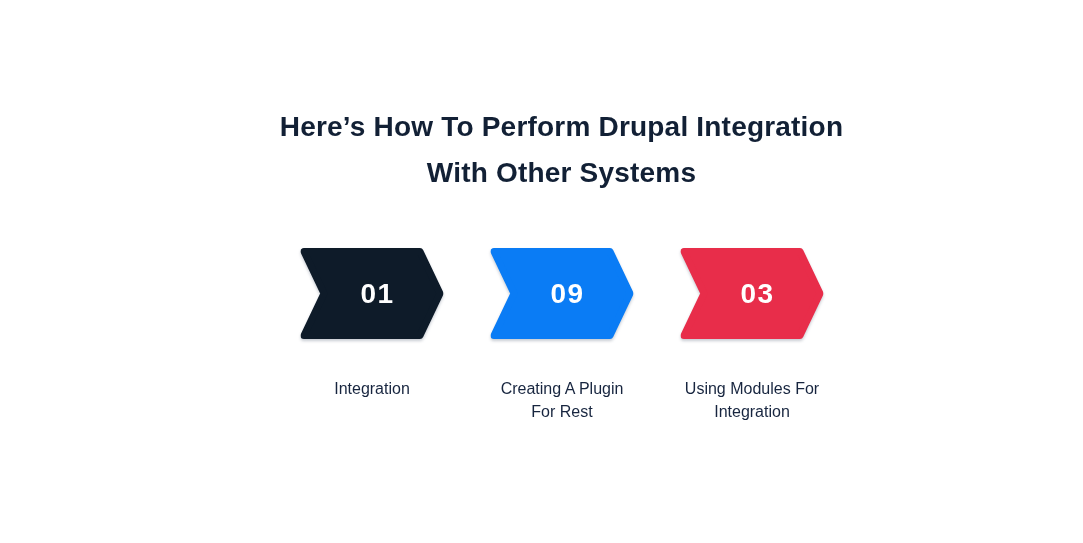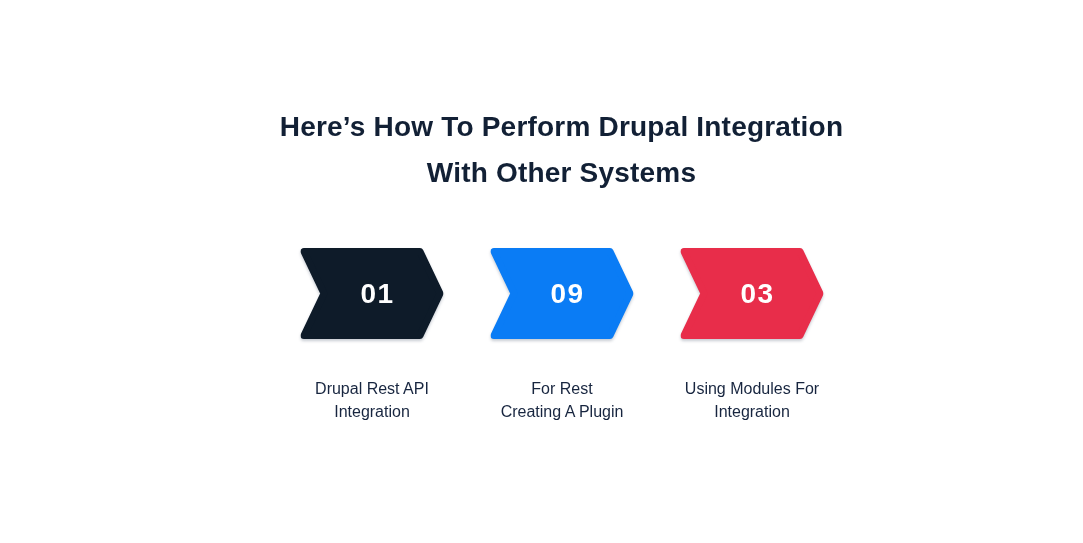--- a/index.html
+++ b/index.html
@@ -96,35 +96,34 @@
   <div class="steps">
 
     <div class="step" style="color: rgb(14, 27, 41);">
       <div class="arrow-wrap">
         <svg class="arrow" viewBox="0 0 143 91" aria-hidden="true">
           <polygon points="3.5,3.5 119.5,3.5 139.5,45.5 119.5,87.5 3.5,87.5 23.5,45.5" fill="currentColor" stroke="currentColor" stroke-width="7" stroke-linejoin="round"></polygon>
         </svg>
         <span class="step-number">01</span>
       </div>
       <div class="step-label">
-        <span>Drupal Rest API</span>
         <span>Integration</span>
       </div>
     </div>
 
     <div class="step" style="color: rgb(10, 124, 245);">
       <div class="arrow-wrap">
         <svg class="arrow" viewBox="0 0 143 91" aria-hidden="true">
           <polygon points="3.5,3.5 119.5,3.5 139.5,45.5 119.5,87.5 3.5,87.5 23.5,45.5" fill="currentColor" stroke="currentColor" stroke-width="7" stroke-linejoin="round"></polygon>
         </svg>
         <span class="step-number">09</span>
       </div>
       <div class="step-label">
+        <span>Creating A Plugin</span>
         <span>For Rest</span>
-        <span>Creating A Plugin</span>
       </div>
     </div>
 
     <div class="step" style="color: rgb(232, 45, 74);">
       <div class="arrow-wrap">
         <svg class="arrow" viewBox="0 0 143 91" aria-hidden="true">
           <polygon points="3.5,3.5 119.5,3.5 139.5,45.5 119.5,87.5 3.5,87.5 23.5,45.5" fill="currentColor" stroke="currentColor" stroke-width="7" stroke-linejoin="round"></polygon>
         </svg>
         <span class="step-number">03</span>
       </div>

